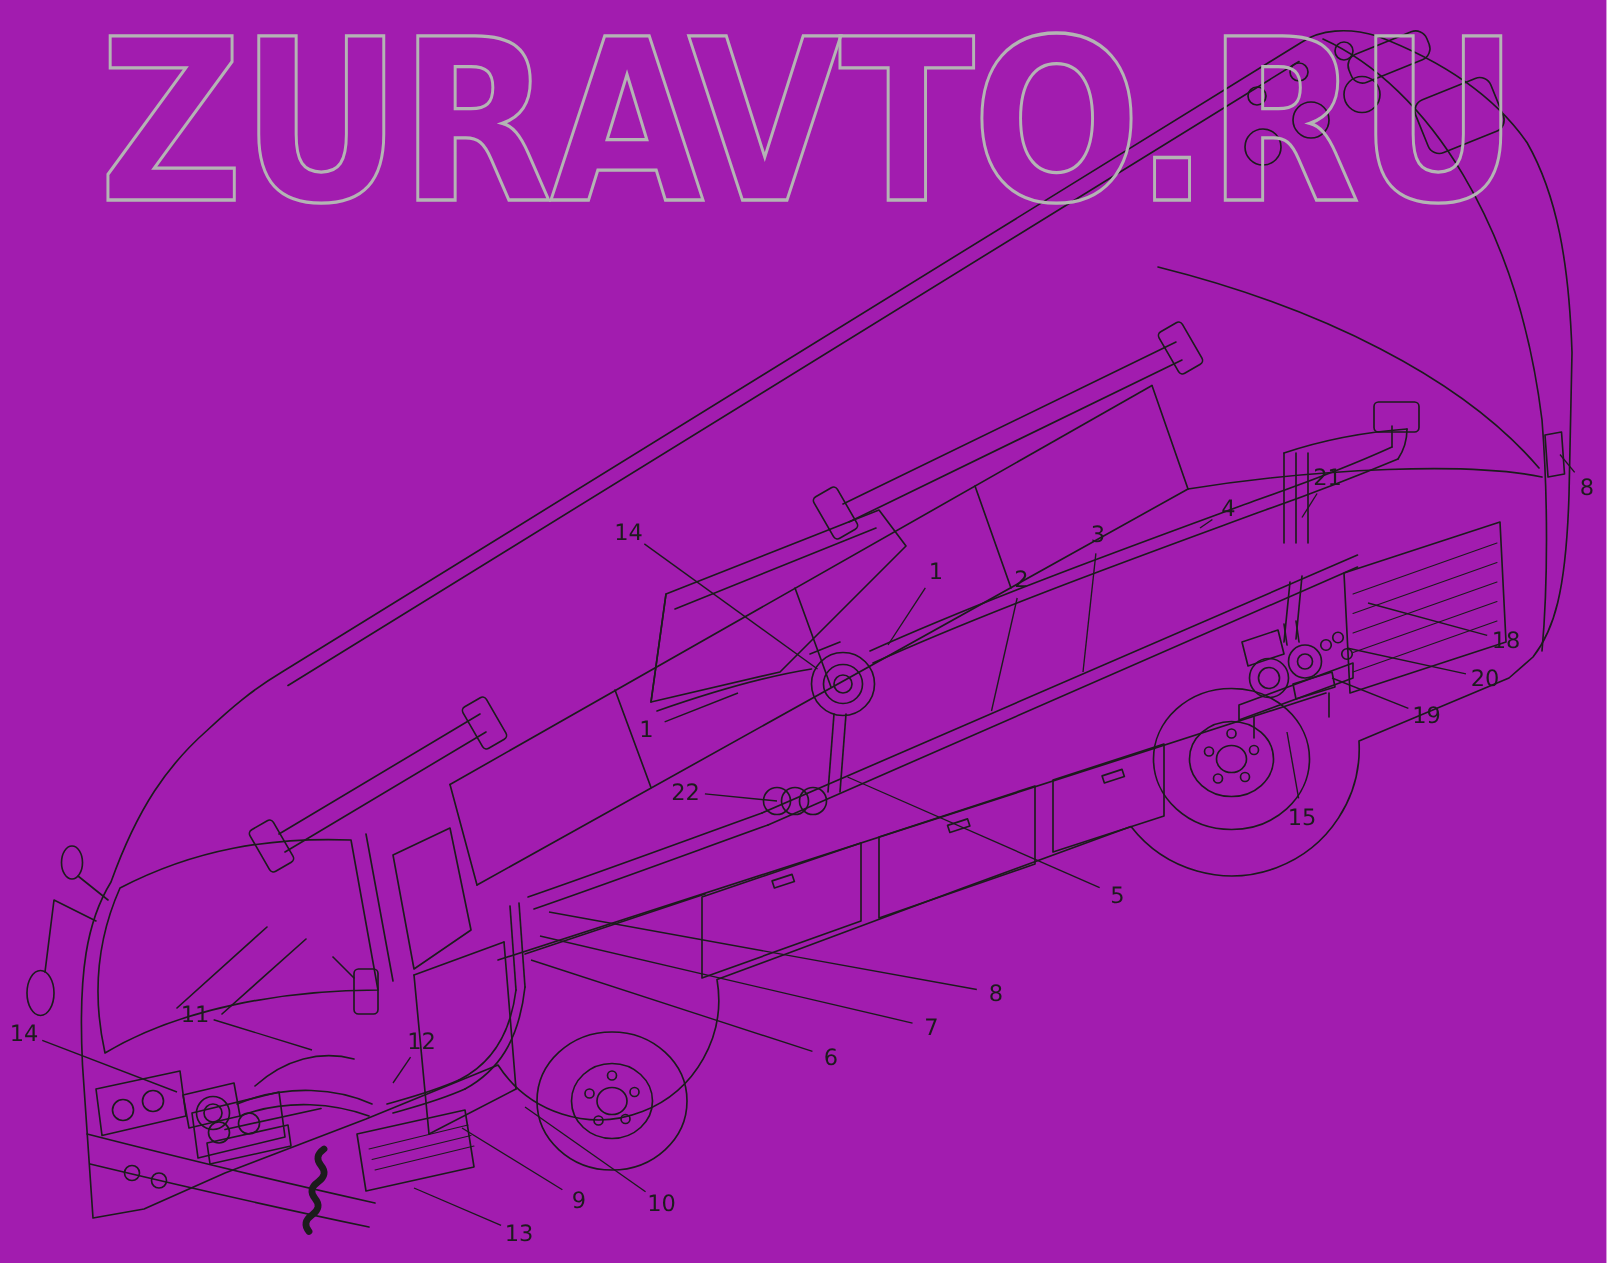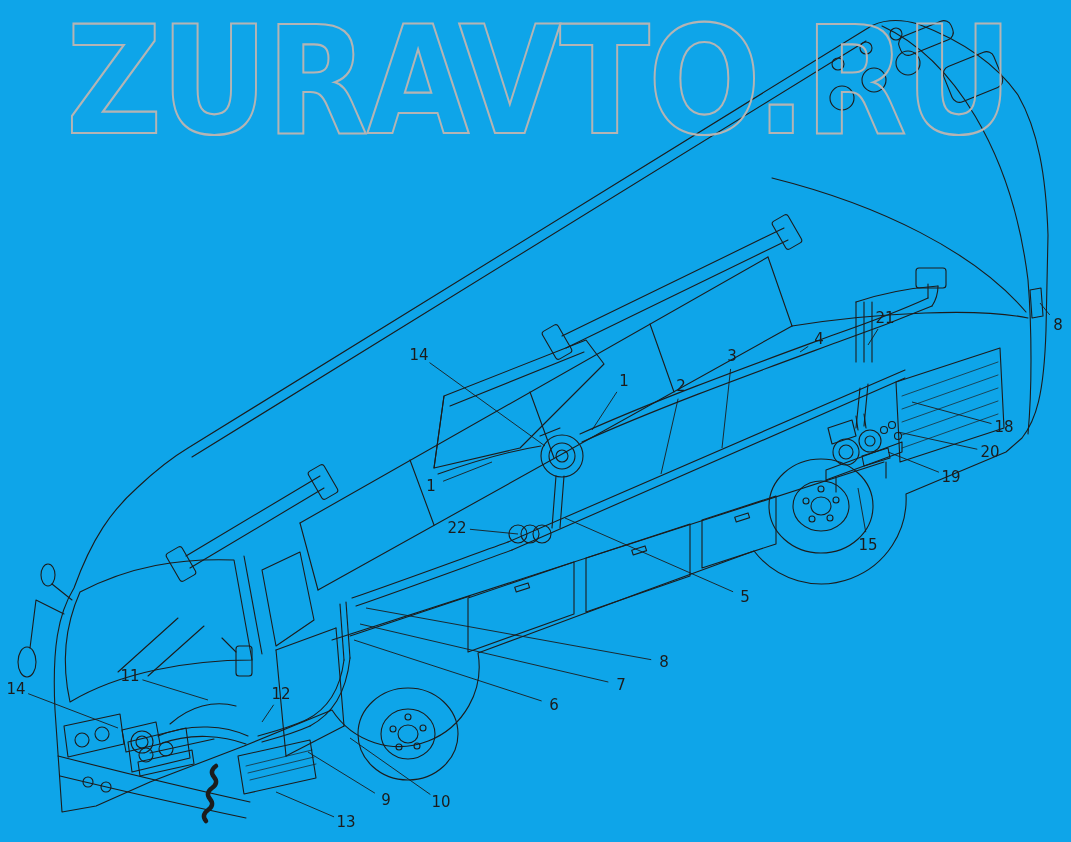--- a/index.html
+++ b/index.html
@@ -1,16 +1,16 @@
 <!DOCTYPE html>
 <html><head>
 <meta charset="utf-8">
 <style>
   html,body{margin:0;padding:0;background:#ffffff;}
-  #stage{position:relative;width:1071px;height:842px;background:#0ea5e9;overflow:hidden;}
+  #stage{position:relative;width:1071px;height:842px;background:#a21caf;overflow:hidden;}
   svg{display:block;width:1071px;height:842px;}
   
   .draw path,.draw line,.draw circle,.draw ellipse,.draw rect,.draw polygon{
     fill:none;stroke-width:1.1;stroke-linejoin:round;stroke-linecap:round;vector-effect:none;}
   .thin{stroke-width:0.7 !important;}
   .thick{stroke-width:4.5 !important;}
   #watermark{font-family:"DejaVu Sans",sans-serif;font-weight:bold;font-size:150px;
     fill:none;stroke-width:2.2px;letter-spacing:-2px;}
   #callouts-layer text{font-family:"DejaVu Sans",sans-serif;font-size:15px;fill:#1c1c1c;
     text-anchor:middle;stroke:none;}

